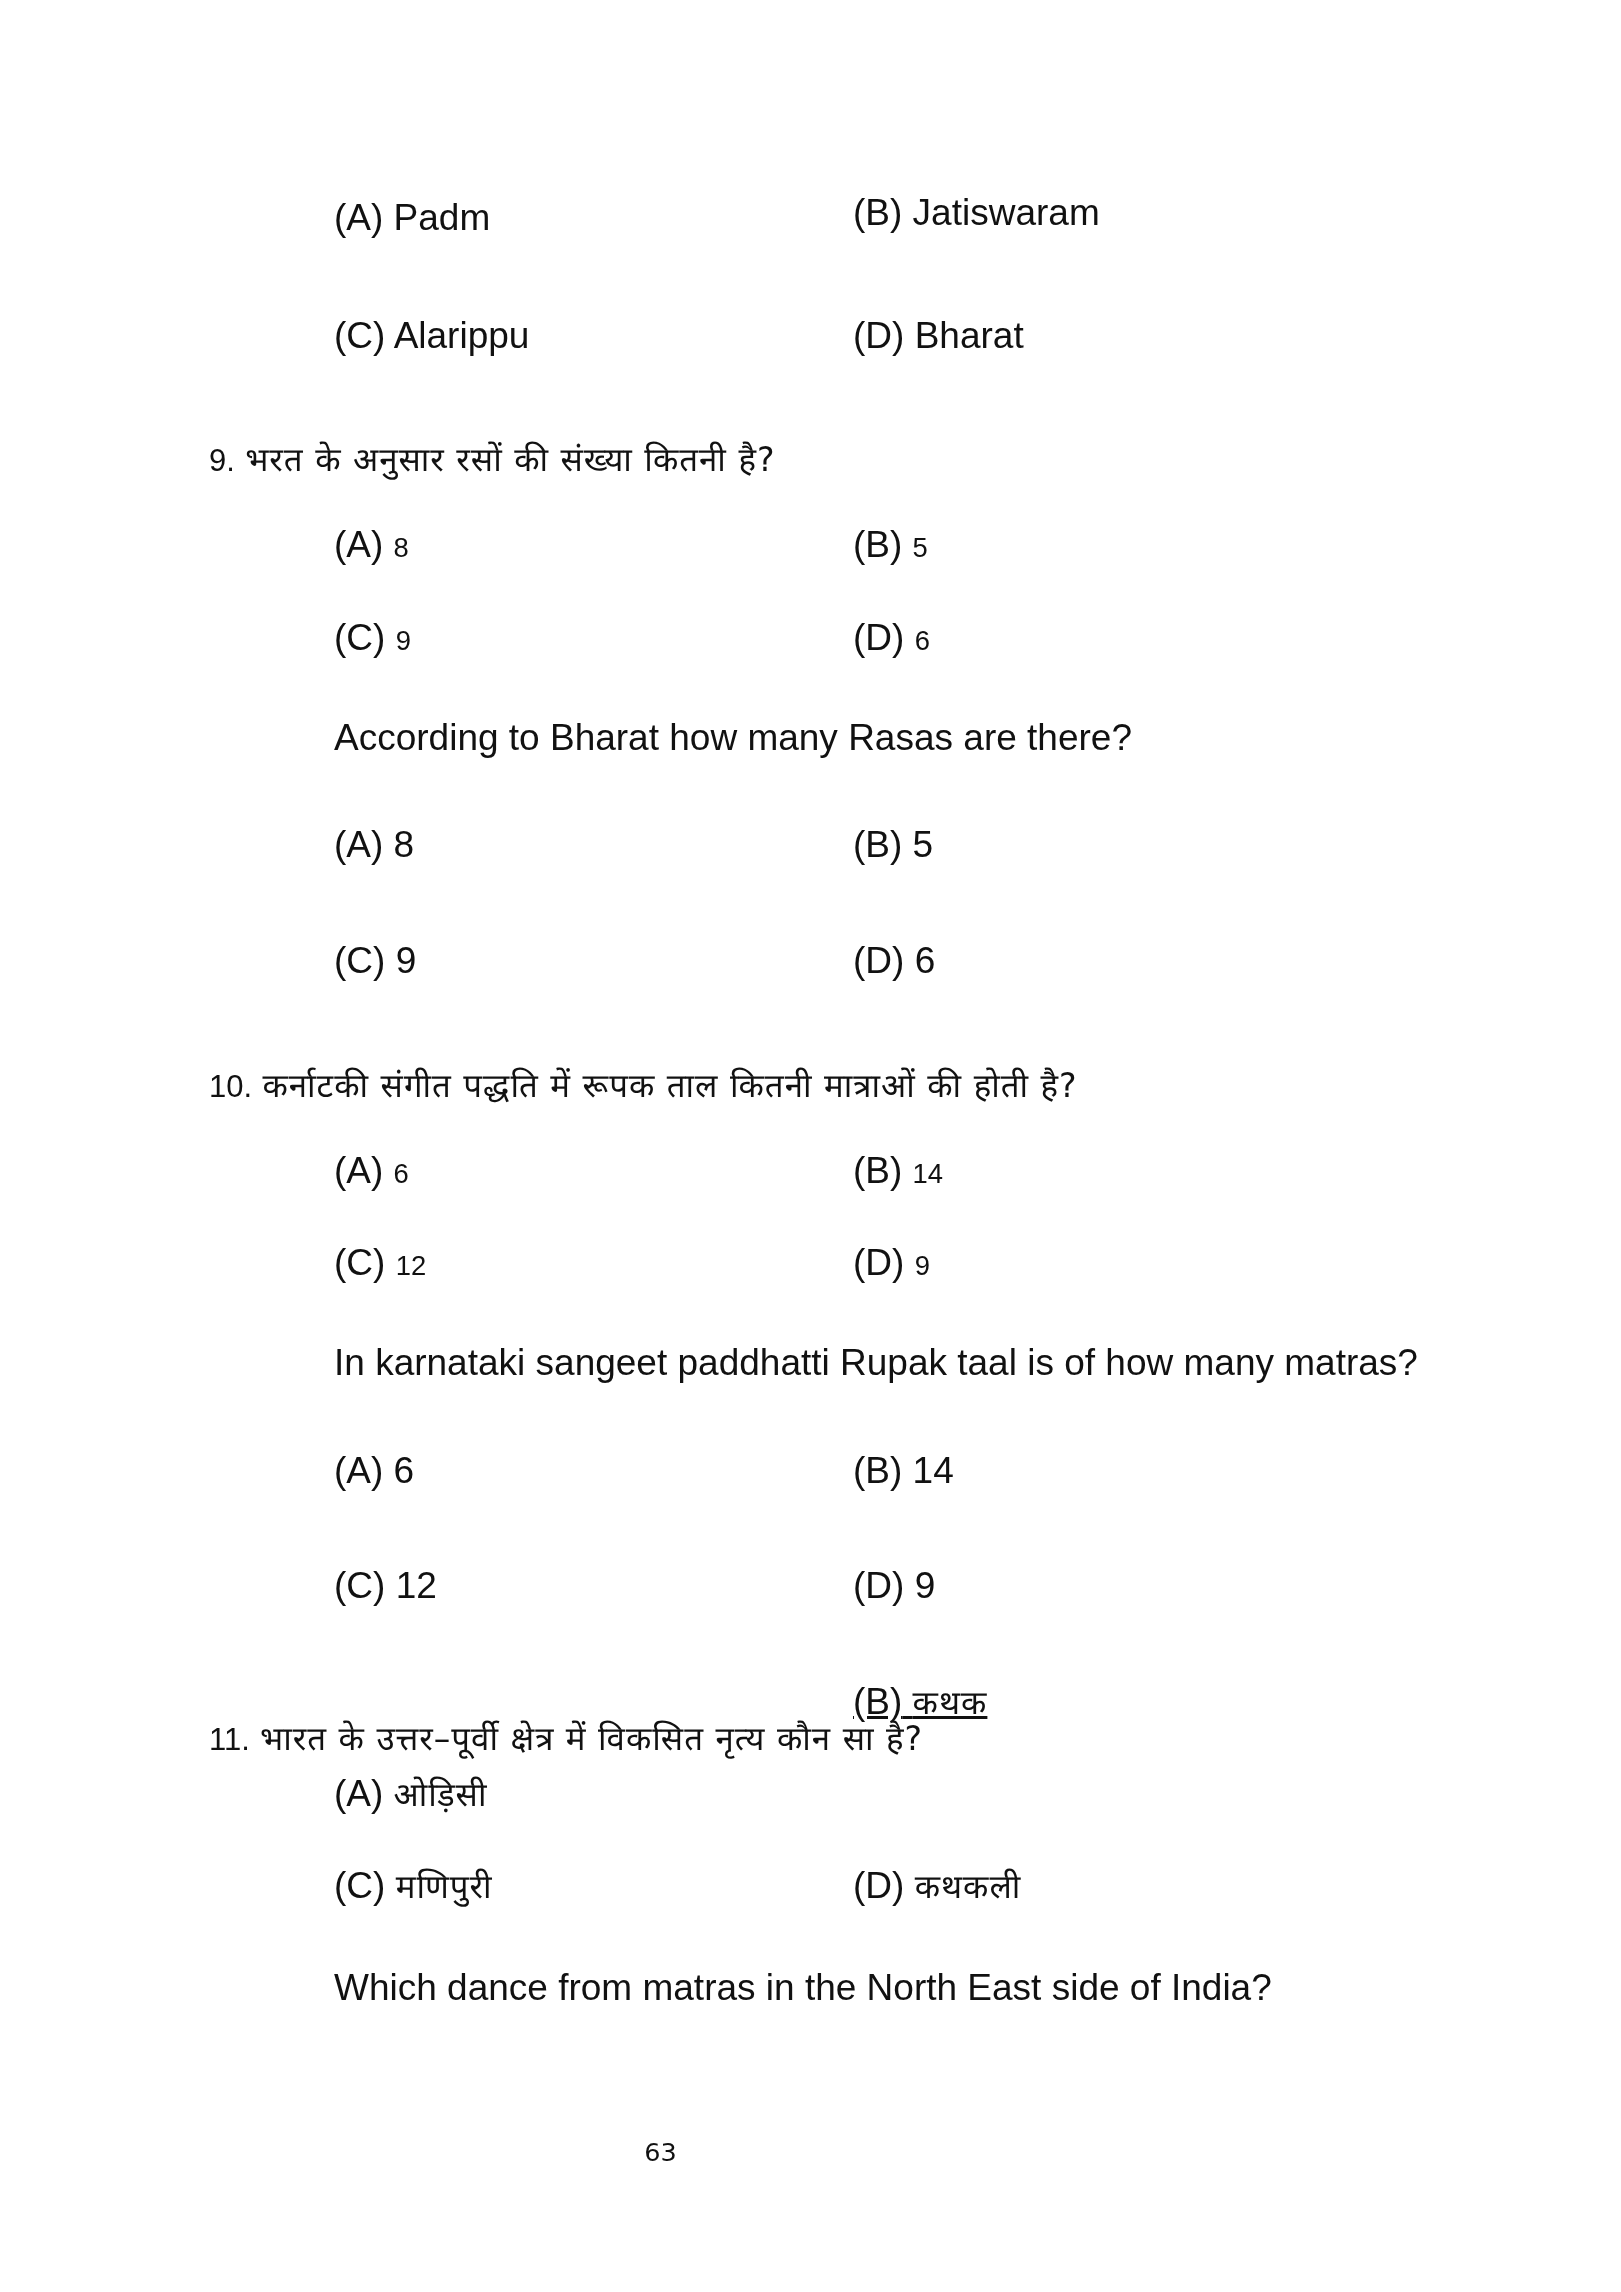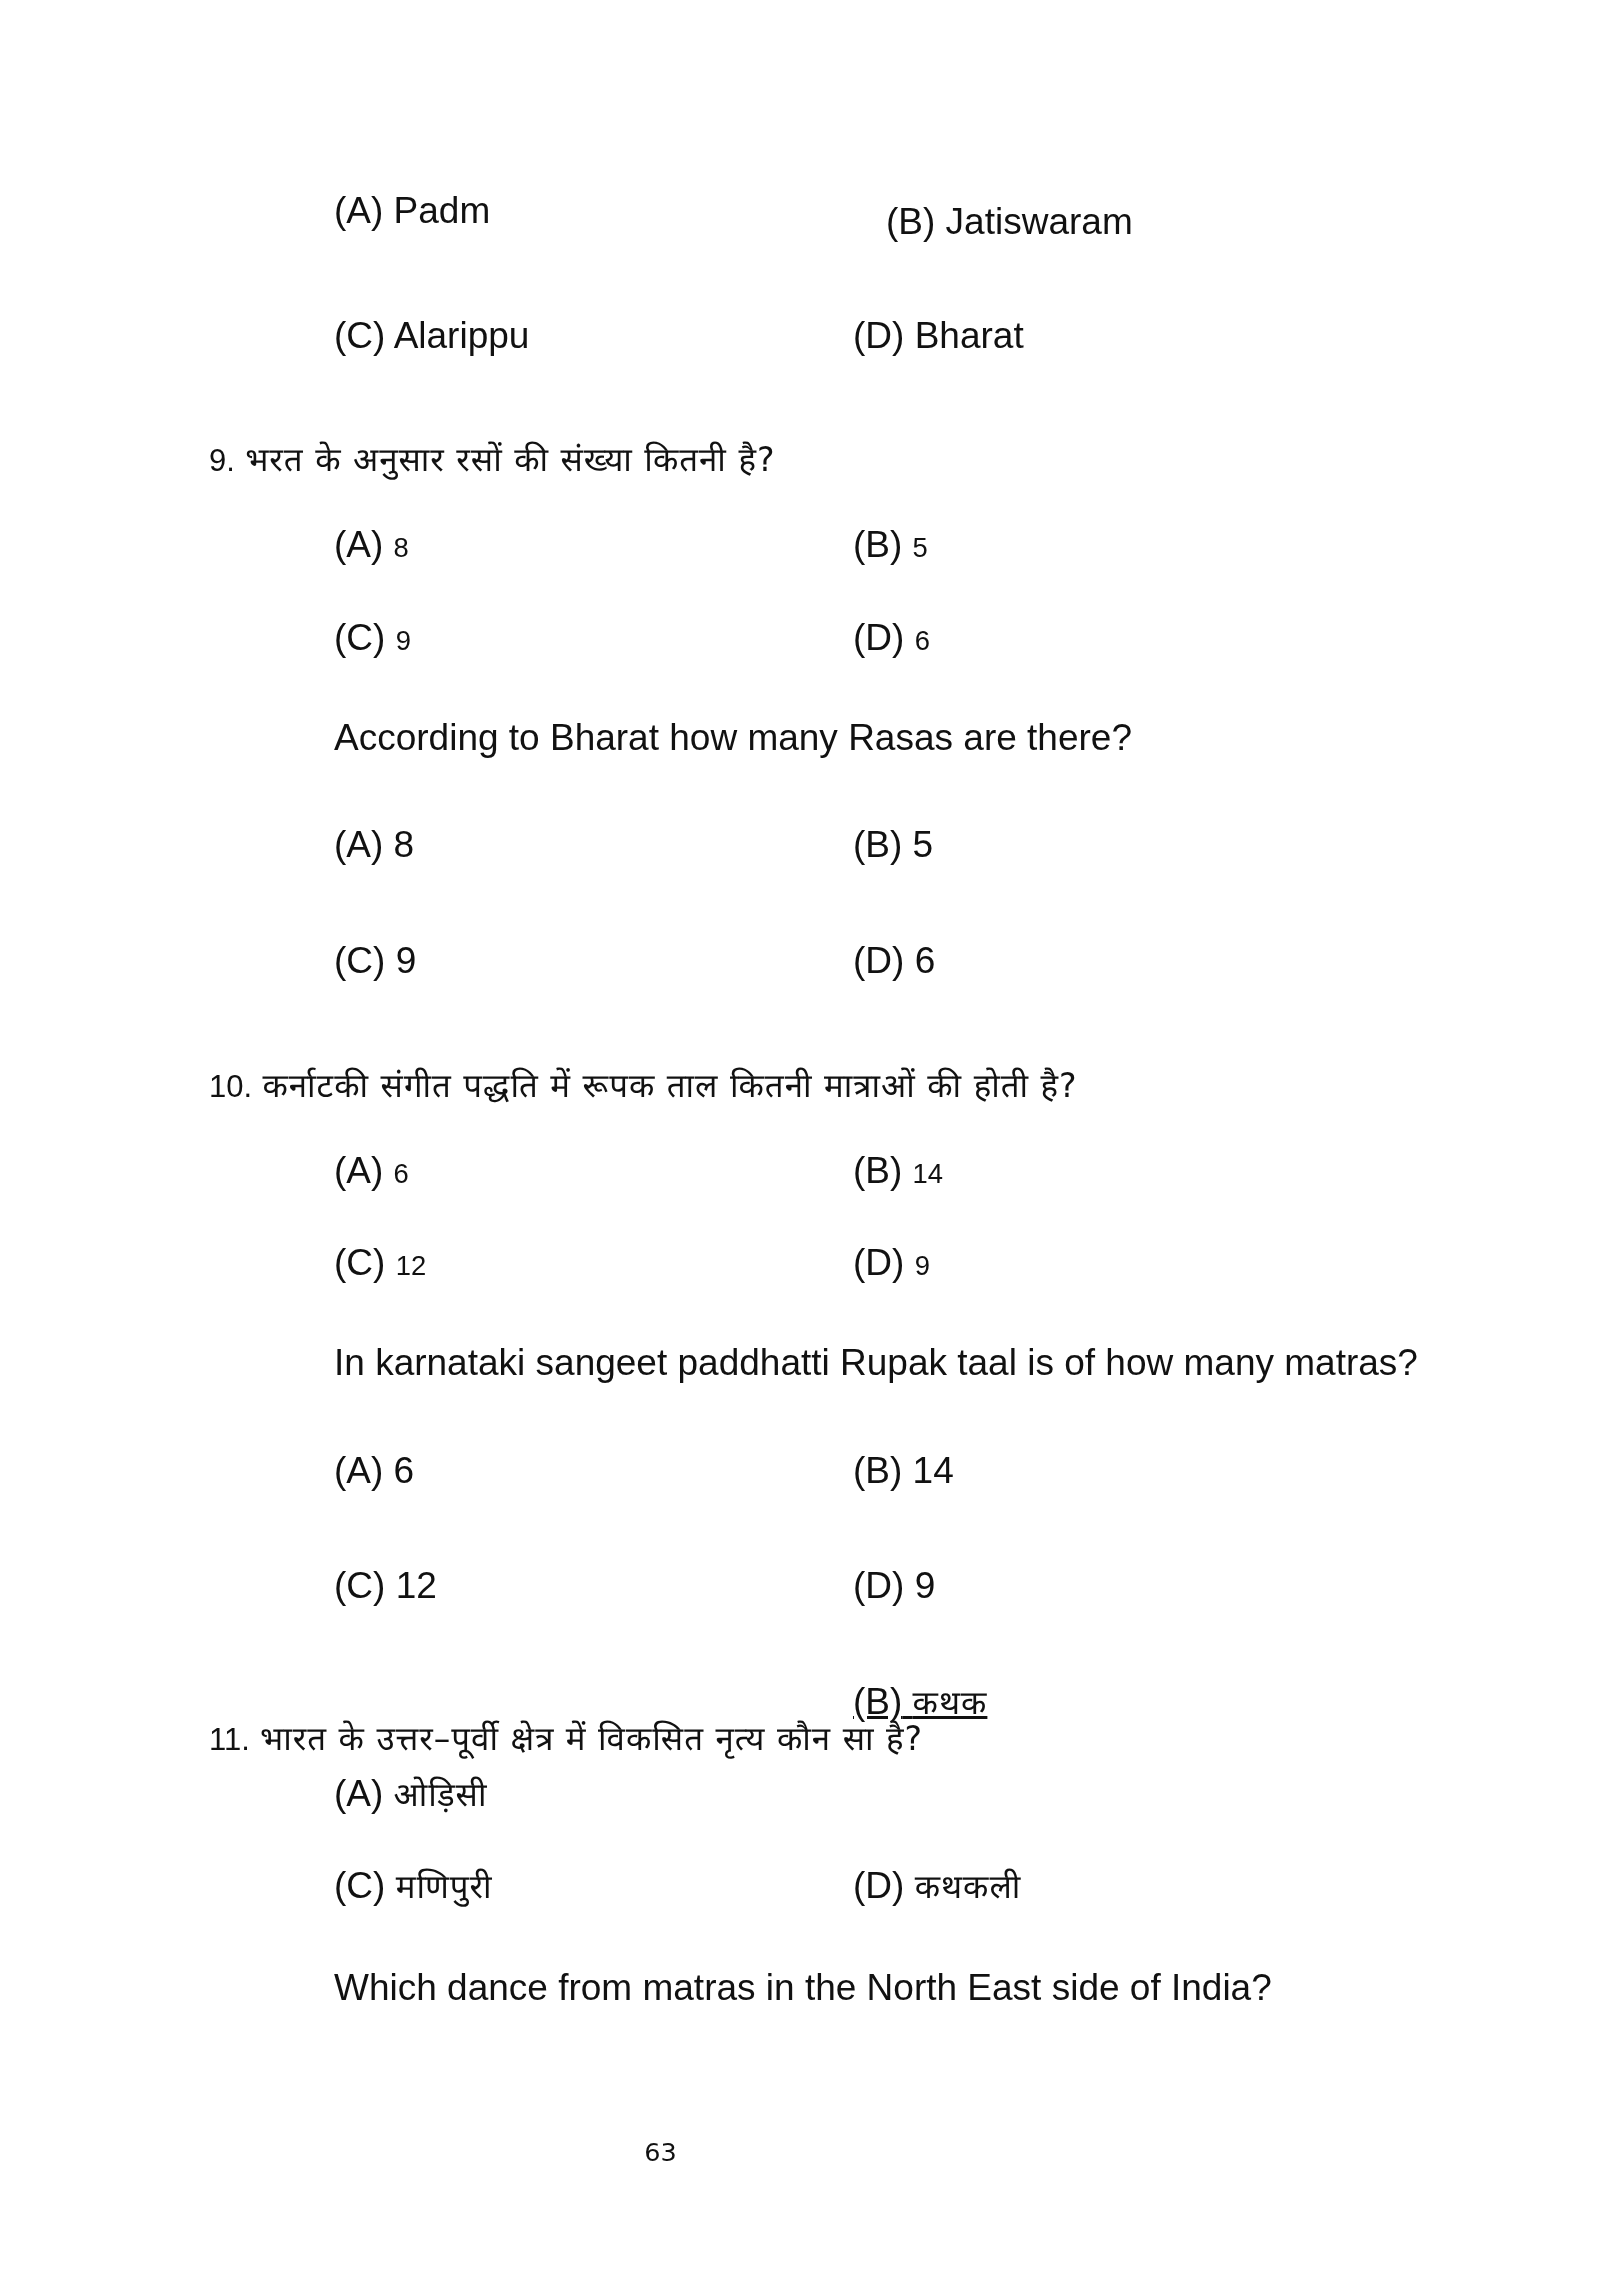--- a/index.html
+++ b/index.html
@@ -7,25 +7,25 @@
     .line { position:absolute; white-space:nowrap; font-size:37px; line-height:59px; }
     .opt { position:absolute; white-space:nowrap; font-size:37px; line-height:43px; }
     .opt .val-small { font-size:27.4px; }
     .hi { font-family:"DejaVu Sans", sans-serif; font-size:33px; letter-spacing:1px; }
     .qnum { font-family:"Liberation Sans", sans-serif; font-size:31px; }
     .pageno { position:absolute; left:0; width:1321px; top:2137px; text-align:center; font-size:25.5px; font-family:"DejaVu Sans", sans-serif; }
   </style>
 </head>
 <body>
 
-<div class="opt" style="left:334px; top:189px;">
+<div class="opt" style="left:334px; top:196px;">
   <span>(A)</span>
   <span>Padm</span>
 </div>
-<div class="opt" style="left:853px; top:200px;margin-left:33px;">
+<div class="opt" style="left:853px; top:191px;">
   <span>(B)</span>
   <span>Jatiswaram</span>
 </div>
 <div class="opt" style="left:334px; top:314px;">
   <span>(C)</span>
   <span>Alarippu</span>
 </div>
 <div class="opt" style="left:853px; top:314px;">
   <span>(D)</span>
   <span>Bharat</span>

